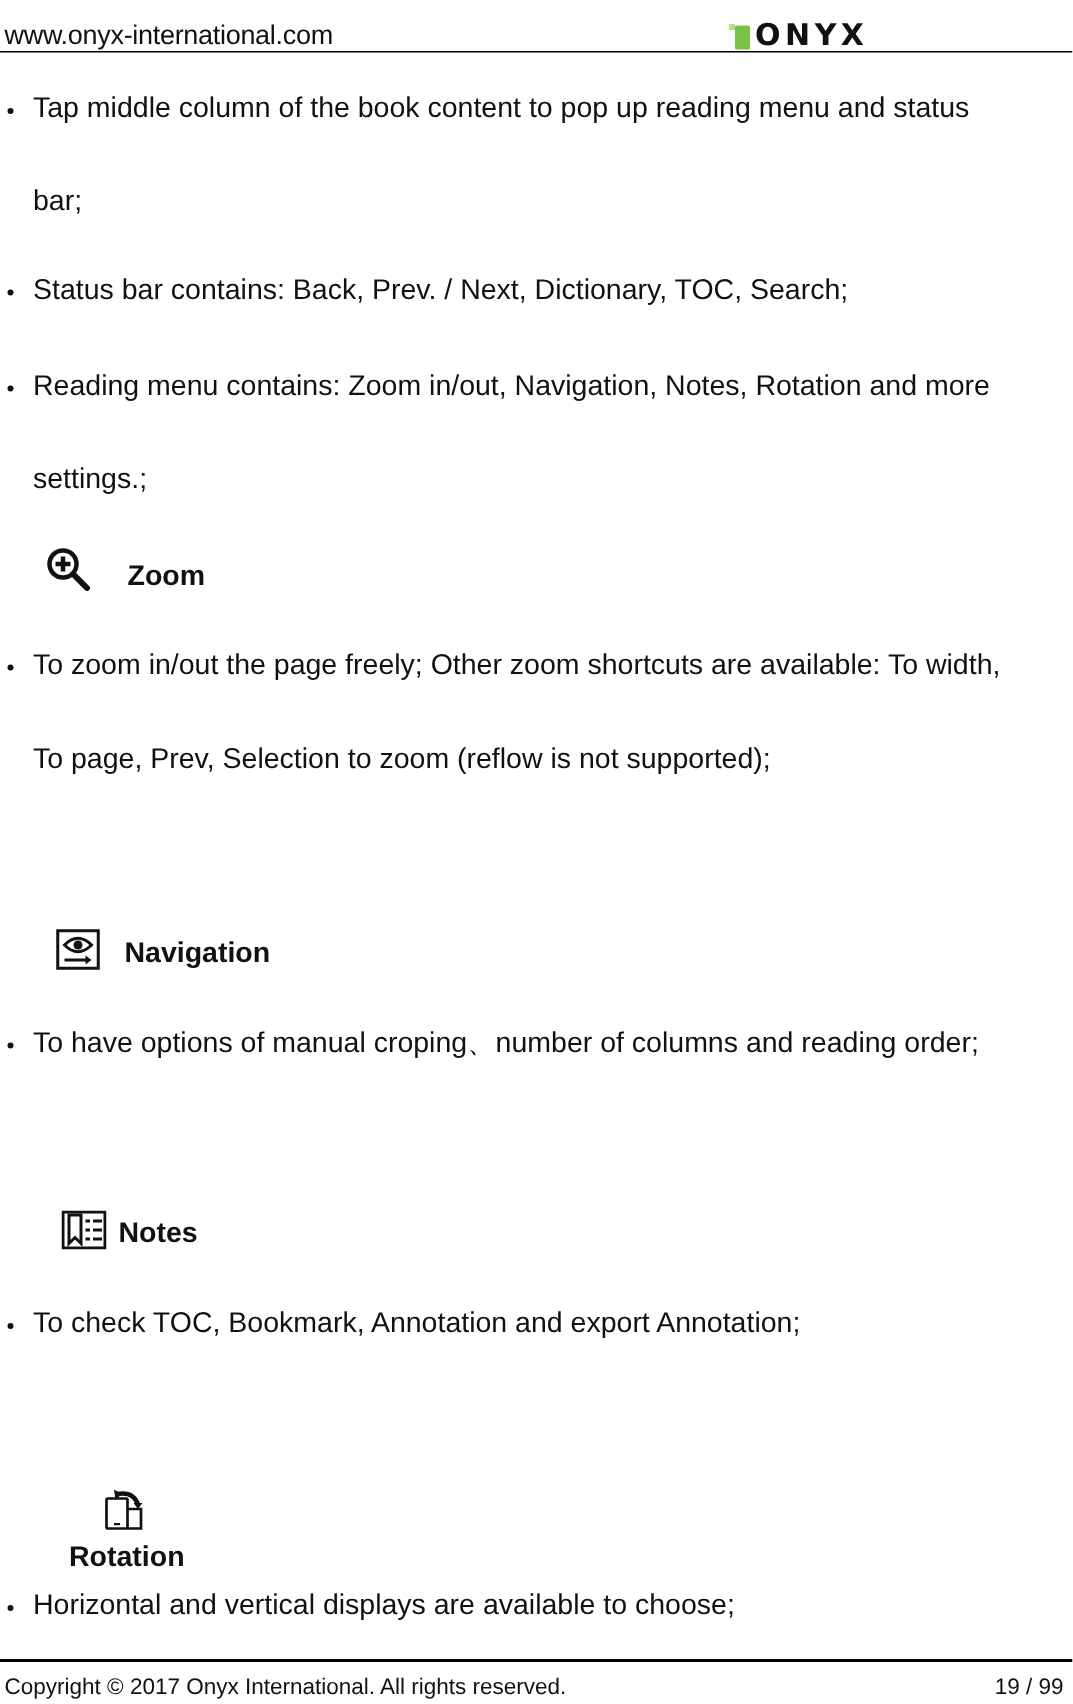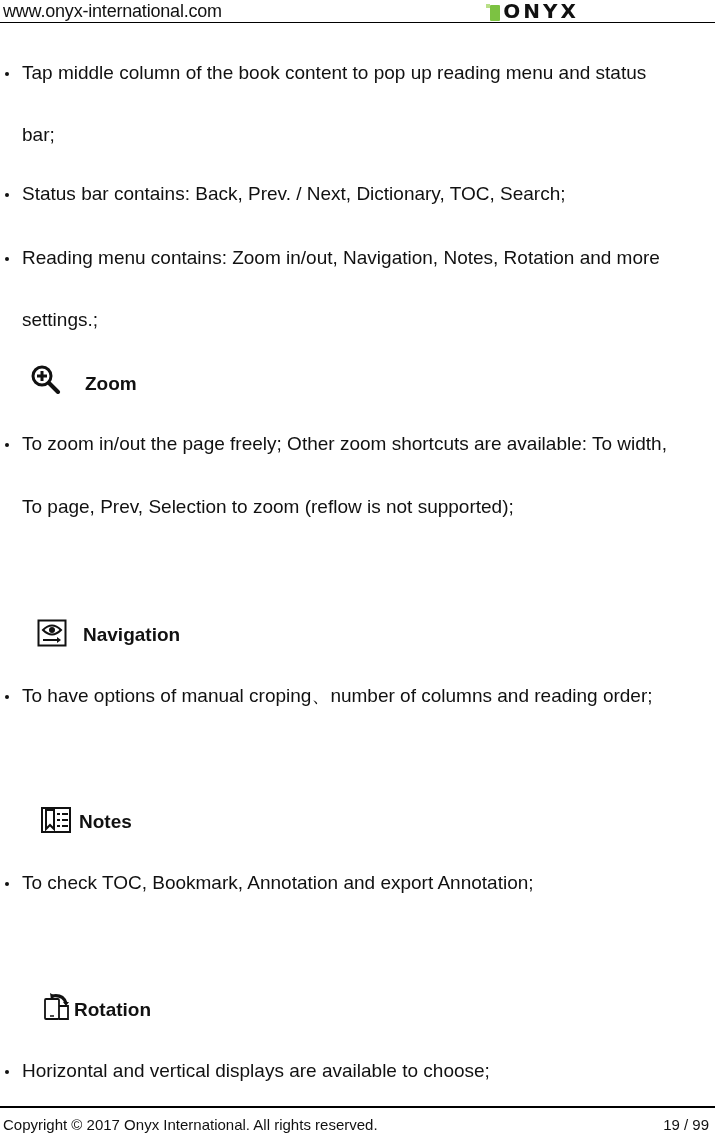--- a/index.html
+++ b/index.html
@@ -1,19 +1,19 @@
 <!DOCTYPE html>
 <html><head>
   <meta charset="utf-8">
   <style>
     * { margin: 0; padding: 0; box-sizing: border-box; }
     html, body { width: 715px; height: 1136px; background: #ffffff; overflow: hidden; }
     body { position: relative; font-family: "Liberation Sans", sans-serif; color: #111; }
 
-    .header { position: absolute; left: 0; top: 0; width: 581px; height: 24px; }
+    .header { position: absolute; left: 0; top: 12px; width: 581px; height: 24px; }
     .header-url { position: absolute; left: 3px; top: 0px; font-size: 18px; line-height: 22px; color: #111; letter-spacing: -0.2px; }
     .header-logo { position: absolute; right: 2px; top: 1px; height: 20px; display: flex; align-items: flex-end; }
     .logo-mark { width: 10px; height: 16px; background: #7cc242; margin-right: 3px; position: relative; border-radius: 1px; }
     .logo-mark:before { content: ""; position: absolute; left: -4px; top: -1px; width: 4px; height: 4px; background: #b9df88; }
     .logo-text { font-family: "DejaVu Sans", sans-serif; font-weight: bold; font-size: 20px; letter-spacing: 3px; line-height: 20px; color: #111; }
     .header-rule { position: absolute; left: 0; top: 22px; width: 715px; height: 1px; background: #000; }
 
     .bullet { position: absolute; left: 5px; font-size: 19px; line-height: 22px; color: #111; }
     .bullet .dot { position: absolute; left: 0; top: 10px; width: 4px; height: 4px; background: #111; border-radius: 50%; }
     .bullet .text { position: absolute; left: 17px; white-space: nowrap; }
@@ -106,21 +106,21 @@
     </svg>
   </span>
   <span class="section-title" style="margin-left:8px;">Notes</span>
 </div>
 
 <div class="bullet" style="top:872px;">
   <span class="dot"></span>
   <span class="text">To check TOC, Bookmark, Annotation and export Annotation;</span>
 </div>
 
-<div class="section" style="left:43px; top:993px;">
+<div class="section" style="left:43px; top:993px;flex-direction:column;">
   <span class="icon">
     <svg width="28" height="28" viewBox="0 0 28 28">
       <rect x="2" y="6" width="14" height="20" rx="1" fill="none" stroke="#111" stroke-width="1.8"></rect>
       <line x1="7" y1="23" x2="11" y2="23" stroke="#111" stroke-width="1.5"></line>
       <path d="M16 13 L25 13 L25 26 L16 26" fill="none" stroke="#111" stroke-width="1.8"></path>
       <path d="M9 3 Q20 1 23 10" fill="none" stroke="#111" stroke-width="3"></path>
       <path d="M7 0 L12 3 L8 7 Z" fill="#111"></path>
       <path d="M20 9 L26 9 L23 13 Z" fill="#111"></path>
     </svg>
   </span>

